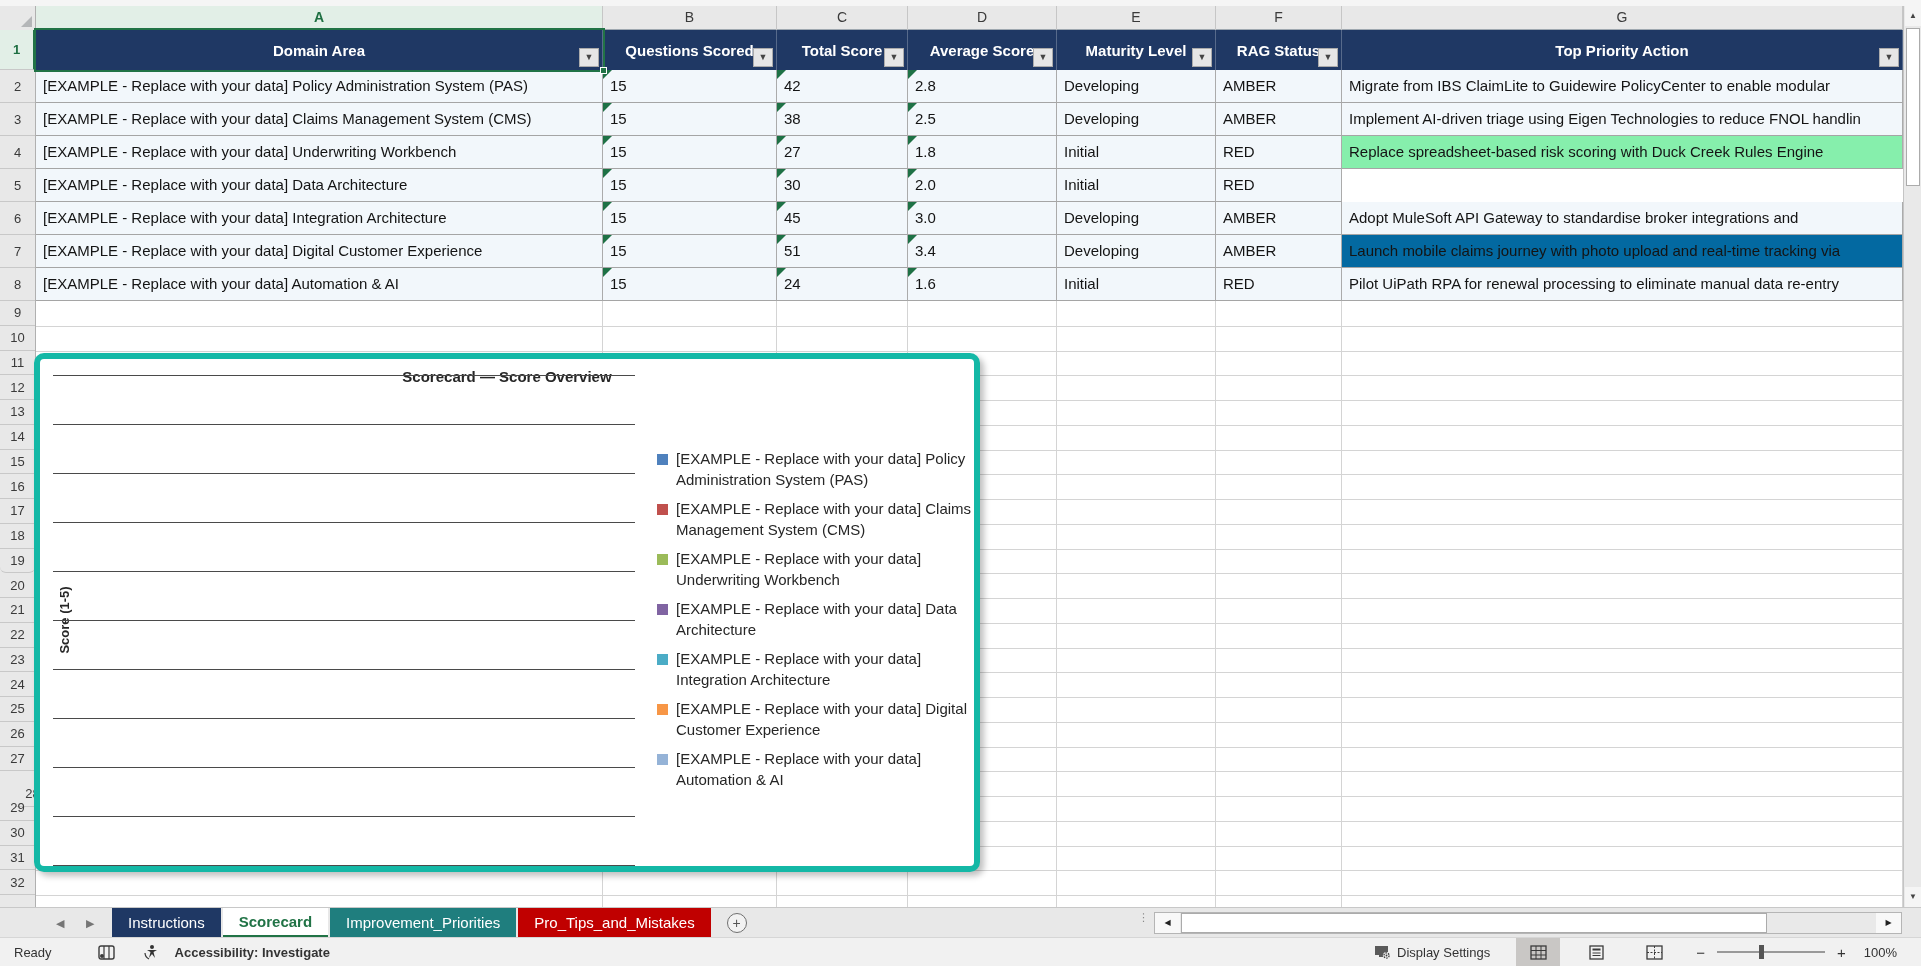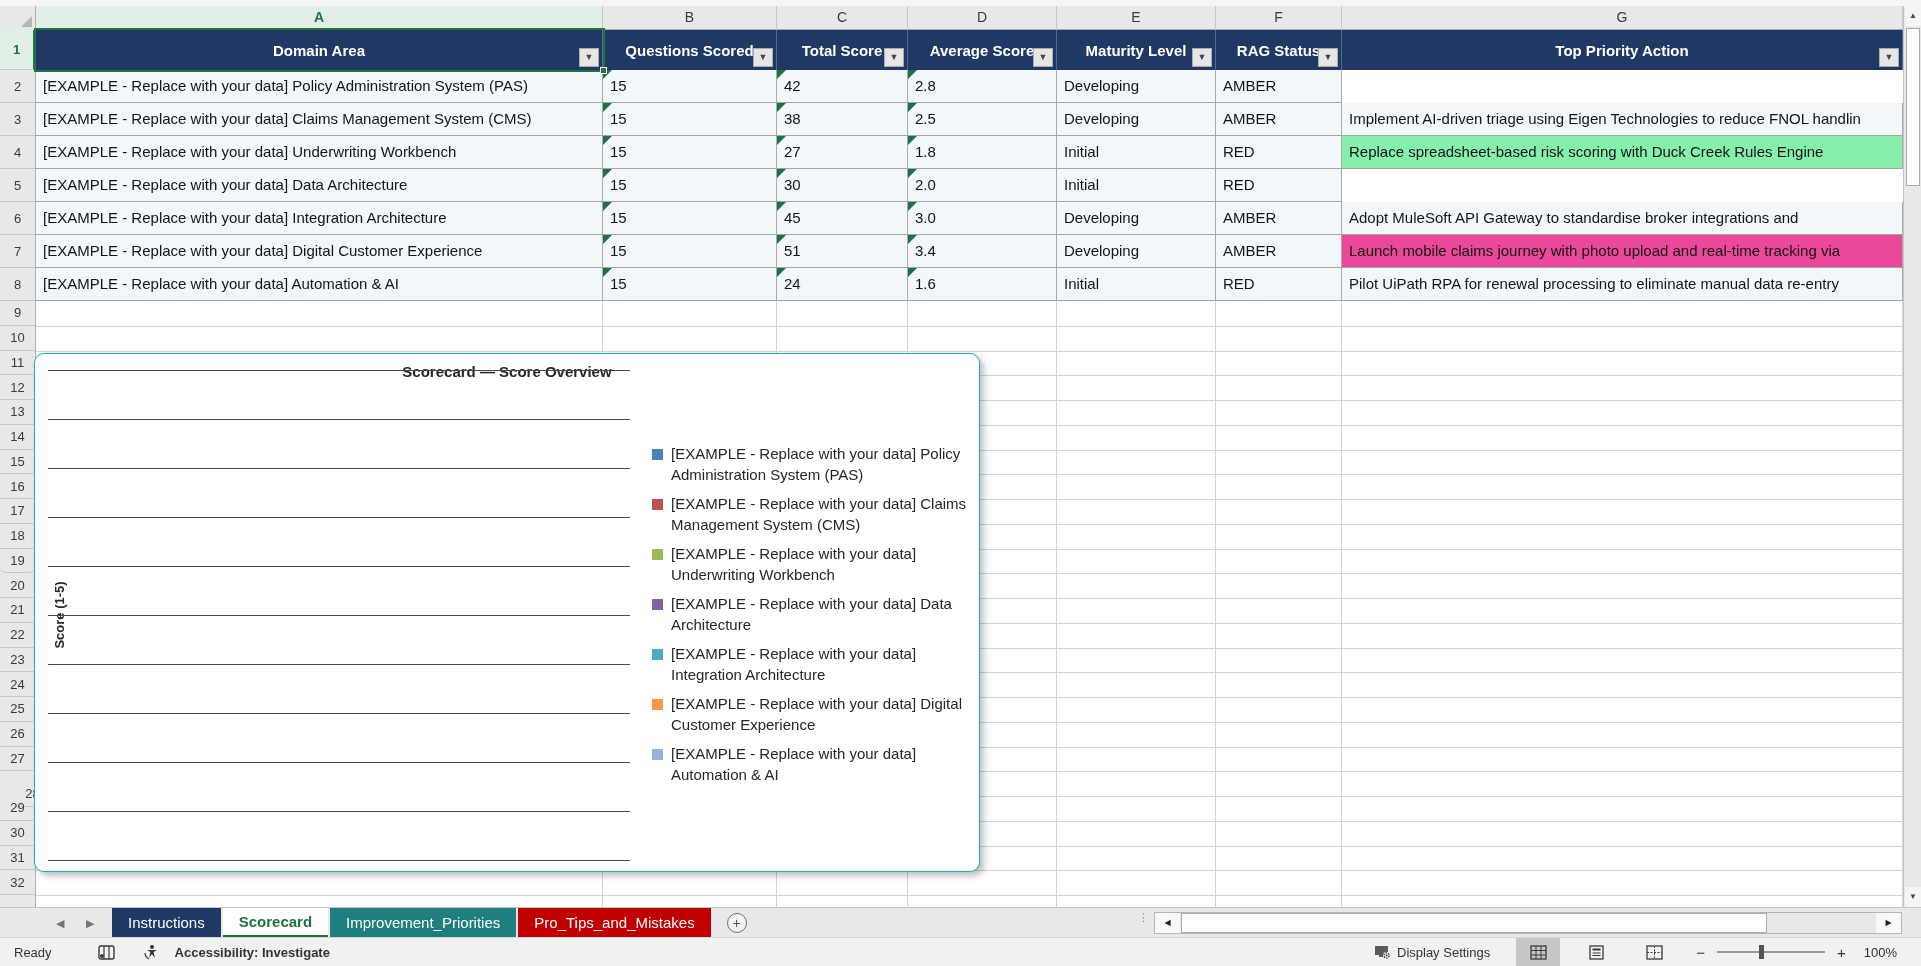--- a/index.html
+++ b/index.html
@@ -30,21 +30,21 @@
 
   
   .vline{position:absolute;width:1px;background:#D4D4D4;}
   .hline{position:absolute;height:1px;background:#D4D4D4;}
 
   
   .sel-border{left:34px;top:28px;width:571px;height:44px;border:2px solid #217346;pointer-events:none;z-index:4;}
   .fill-handle{position:absolute;right:-4px;bottom:-4px;width:7px;height:7px;background:#217346;border:1px solid #FFFFFF;}
 
   
-  .chart{left:34px;top:353px;width:946px;height:519px;background:#FFFFFF;border:1px solid #14b8a6;border-radius:10px;box-shadow:4px 4px 6px rgba(0,0,0,0.25);z-index:5;}
+  .chart{left:34px;top:353px;width:946px;height:519px;background:#FFFFFF;border:6px solid #14b8a6;border-radius:10px;box-shadow:4px 4px 6px rgba(0,0,0,0.25);z-index:5;}
   .chart-title{position:absolute;left:0;top:9px;width:100%;text-align:center;font-size:15px;font-weight:bold;color:#262626;}
   .plot-gridline{position:absolute;left:13px;width:582px;height:1px;background:#4A4A4A;}
   .y-axis-title{position:absolute;left:24px;top:261px;transform:translate(-50%,-50%) rotate(-90deg);white-space:nowrap;font-size:13px;font-weight:bold;color:#262626;}
   .legend{position:absolute;left:617px;top:90px;width:336px;}
   .legend-item{display:flex;margin-bottom:9px;}
   .legend-marker{width:11px;height:11px;margin:5px 8px 0 0;flex:0 0 11px;}
   .legend-label{font-size:15px;line-height:20.5px;color:#262626;}
 
   
   .vscroll{left:1903px;top:6px;width:18px;height:901px;background:#E9E9E9;border-left:1px solid #C4C4C4;}
@@ -157,20 +157,21 @@
       <div class="hcell" style="left: 1306px; top: 0px; width: 561px; height: 40px; background: rgb(31, 56, 100);">
         <span>Top Priority Action</span>
         <div class="filterbtn">▼</div>
       </div>
       <div class="dcell" style="left: 0px; top: 40px; width: 567px; height: 33px; background: rgb(242, 247, 251);">[EXAMPLE - Replace with your data] Policy Administration System (PAS)</div>
       <div class="dcell" style="left: 567px; top: 40px; width: 174px; height: 33px; background: rgb(242, 247, 251);">15<span class="err-tri"></span></div>
       <div class="dcell" style="left: 741px; top: 40px; width: 131px; height: 33px; background: rgb(242, 247, 251);">42<span class="err-tri"></span></div>
       <div class="dcell" style="left: 872px; top: 40px; width: 149px; height: 33px; background: rgb(242, 247, 251);">2.8<span class="err-tri"></span></div>
       <div class="dcell" style="left: 1021px; top: 40px; width: 159px; height: 33px; background: rgb(242, 247, 251);">Developing</div>
       <div class="dcell" style="left: 1180px; top: 40px; width: 126px; height: 33px; background: rgb(242, 247, 251);">AMBER</div>
+      <div class="dcell" style="left: 1306px; top: 40px; width: 561px; height: 33px; background: rgb(242, 247, 251);">Migrate from IBS ClaimLite to Guidewire PolicyCenter to enable modular</div>
       <div class="dcell" style="left: 0px; top: 73px; width: 567px; height: 33px; background: rgb(242, 247, 251);">[EXAMPLE - Replace with your data] Claims Management System (CMS)</div>
       <div class="dcell" style="left: 567px; top: 73px; width: 174px; height: 33px; background: rgb(242, 247, 251);">15<span class="err-tri"></span></div>
       <div class="dcell" style="left: 741px; top: 73px; width: 131px; height: 33px; background: rgb(242, 247, 251);">38<span class="err-tri"></span></div>
       <div class="dcell" style="left: 872px; top: 73px; width: 149px; height: 33px; background: rgb(242, 247, 251);">2.5<span class="err-tri"></span></div>
       <div class="dcell" style="left: 1021px; top: 73px; width: 159px; height: 33px; background: rgb(242, 247, 251);">Developing</div>
       <div class="dcell" style="left: 1180px; top: 73px; width: 126px; height: 33px; background: rgb(242, 247, 251);">AMBER</div>
       <div class="dcell" style="left: 1306px; top: 73px; width: 561px; height: 33px; background: rgb(242, 247, 251);">Implement AI-driven triage using Eigen Technologies to reduce FNOL handlin</div>
       <div class="dcell" style="left: 0px; top: 106px; width: 567px; height: 33px; background: rgb(242, 247, 251);">[EXAMPLE - Replace with your data] Underwriting Workbench</div>
       <div class="dcell" style="left: 567px; top: 106px; width: 174px; height: 33px; background: rgb(242, 247, 251);">15<span class="err-tri"></span></div>
       <div class="dcell" style="left: 741px; top: 106px; width: 131px; height: 33px; background: rgb(242, 247, 251);">27<span class="err-tri"></span></div>
@@ -190,21 +191,21 @@
       <div class="dcell" style="left: 872px; top: 172px; width: 149px; height: 33px; background: rgb(242, 247, 251);">3.0<span class="err-tri"></span></div>
       <div class="dcell" style="left: 1021px; top: 172px; width: 159px; height: 33px; background: rgb(242, 247, 251);">Developing</div>
       <div class="dcell" style="left: 1180px; top: 172px; width: 126px; height: 33px; background: rgb(242, 247, 251);">AMBER</div>
       <div class="dcell" style="left: 1306px; top: 172px; width: 561px; height: 33px; background: rgb(242, 247, 251);">Adopt MuleSoft API Gateway to standardise broker integrations and</div>
       <div class="dcell" style="left: 0px; top: 205px; width: 567px; height: 33px; background: rgb(242, 247, 251);">[EXAMPLE - Replace with your data] Digital Customer Experience</div>
       <div class="dcell" style="left: 567px; top: 205px; width: 174px; height: 33px; background: rgb(242, 247, 251);">15<span class="err-tri"></span></div>
       <div class="dcell" style="left: 741px; top: 205px; width: 131px; height: 33px; background: rgb(242, 247, 251);">51<span class="err-tri"></span></div>
       <div class="dcell" style="left: 872px; top: 205px; width: 149px; height: 33px; background: rgb(242, 247, 251);">3.4<span class="err-tri"></span></div>
       <div class="dcell" style="left: 1021px; top: 205px; width: 159px; height: 33px; background: rgb(242, 247, 251);">Developing</div>
       <div class="dcell" style="left: 1180px; top: 205px; width: 126px; height: 33px; background: rgb(242, 247, 251);">AMBER</div>
-      <div class="dcell" style="left: 1306px; top: 205px; width: 561px; height: 33px; background: #ec4899;">Launch mobile claims journey with photo upload and real-time tracking via</div>
+      <div class="dcell" style="left: 1306px; top: 205px; width: 561px; height: 33px; background: #0369a1;">Launch mobile claims journey with photo upload and real-time tracking via</div>
       <div class="dcell" style="left: 0px; top: 238px; width: 567px; height: 33px; background: rgb(242, 247, 251);">[EXAMPLE - Replace with your data] Automation &amp; AI</div>
       <div class="dcell" style="left: 567px; top: 238px; width: 174px; height: 33px; background: rgb(242, 247, 251);">15<span class="err-tri"></span></div>
       <div class="dcell" style="left: 741px; top: 238px; width: 131px; height: 33px; background: rgb(242, 247, 251);">24<span class="err-tri"></span></div>
       <div class="dcell" style="left: 872px; top: 238px; width: 149px; height: 33px; background: rgb(242, 247, 251);">1.6<span class="err-tri"></span></div>
       <div class="dcell" style="left: 1021px; top: 238px; width: 159px; height: 33px; background: rgb(242, 247, 251);">Initial</div>
       <div class="dcell" style="left: 1180px; top: 238px; width: 126px; height: 33px; background: rgb(242, 247, 251);">RED</div>
       <div class="dcell" style="left: 1306px; top: 238px; width: 561px; height: 33px; background: rgb(242, 247, 251);">Pilot UiPath RPA for renewal processing to eliminate manual data re-entry</div>
       <div class="vline" style="left: 566px; top: 271px; height: 606px;"></div>
       <div class="vline" style="left: 740px; top: 271px; height: 606px;"></div>
       <div class="vline" style="left: 871px; top: 271px; height: 606px;"></div>

